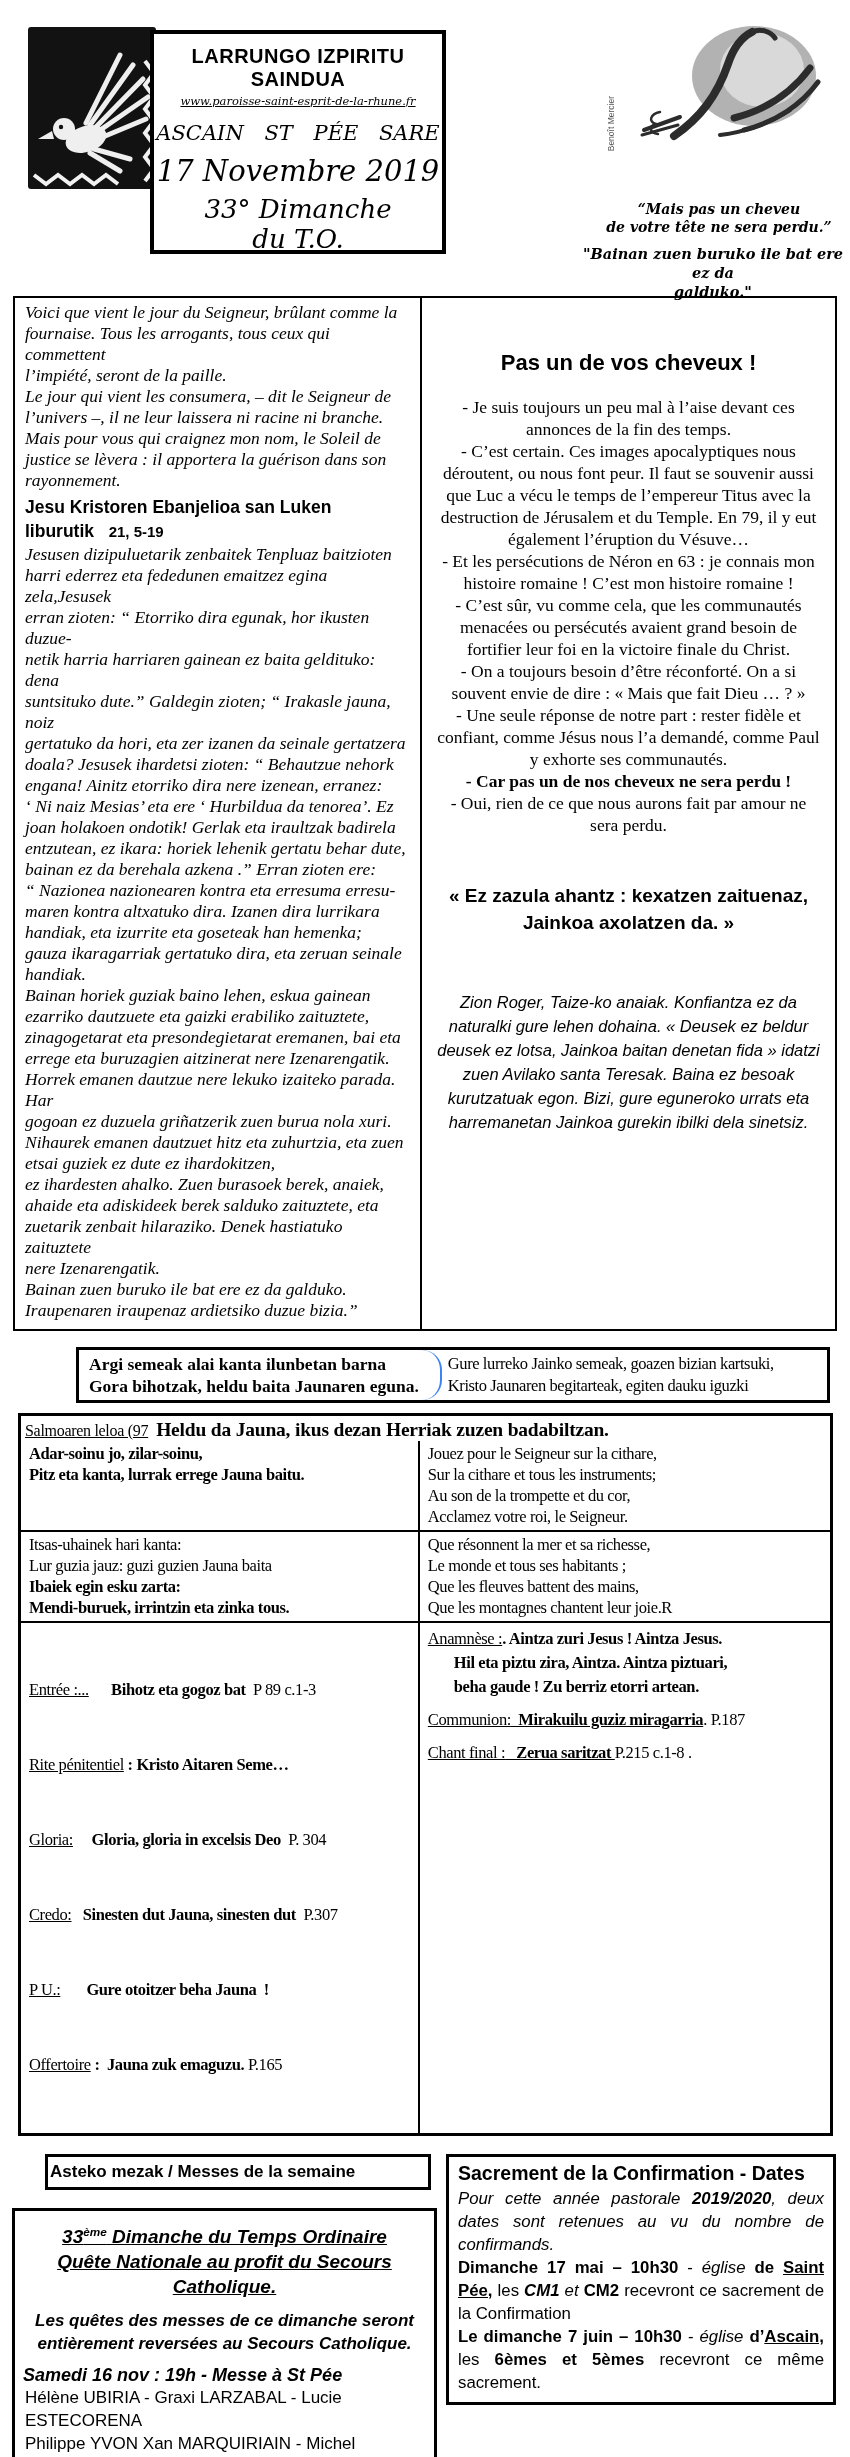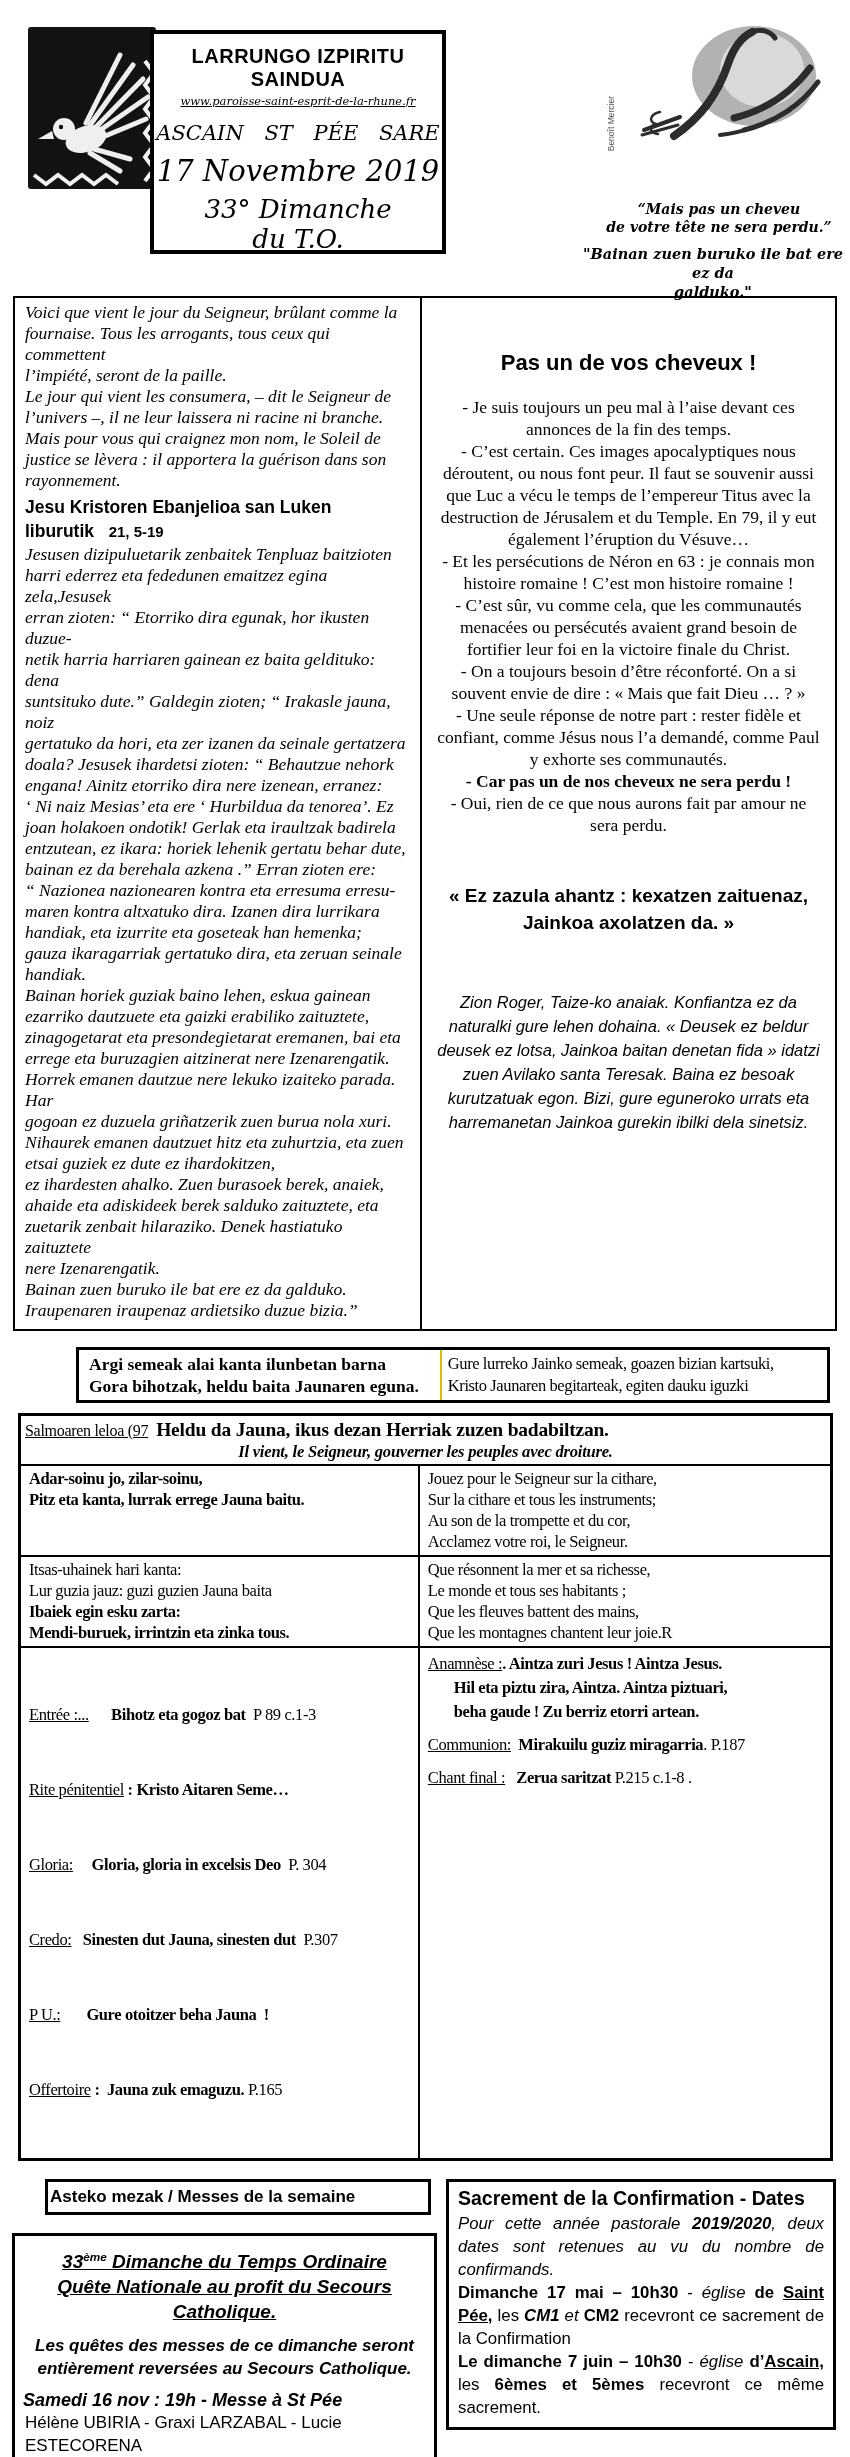--- a/index.html
+++ b/index.html
@@ -37,42 +37,42 @@
   .gospel-ref { font-size: 15px; }
   .col-commentary { flex: 1; padding: 24px 12px; text-align: center; }
   .commentary-title { font-family: "Liberation Sans", sans-serif; font-weight: bold; font-size: 22px; margin: 28px 0 20px; }
   .dialogue { font-size: 17.5px; line-height: 22px; }
   .dialogue-bold { font-weight: bold; font-size: 17.5px; line-height: 22px; }
   .basque-quote { font-family: "Liberation Sans", sans-serif; font-weight: bold; font-size: 19px; line-height: 27px; margin-top: 46px; }
   .zion { font-family: "Liberation Sans", sans-serif; font-style: italic; font-size: 16.5px; line-height: 24px; margin-top: 54px; }
 
   
   .refrain-box { margin: 16px 20px 0 76px; border: 3px solid #000; display: flex; }
-  .refrain-left { width: 48.5%; border-right: 2px solid #eab308; font-weight: bold; font-size: 17.5px; line-height: 22px; padding: 3px 6px 3px 10px; }
+  .refrain-left { width: 48.5%; border-right: 2px solid #3b82f6; font-weight: bold; font-size: 17.5px; line-height: 22px; padding: 3px 6px 3px 10px; border-radius: 20px; }
   .refrain-right { flex: 1; font-size: 16.5px; line-height: 22px; letter-spacing: -0.4px; padding: 3px 6px; }
 
   
   .psalm { margin: 10px 17px 0 18px; border: 3px solid #000; }
   .psalm-head { padding: 3px 4px 0; }
   .psalm-label { font-size: 16px; letter-spacing: -0.3px; text-decoration: underline; }
   .psalm-ref-eu { font-weight: bold; font-size: 19.5px; letter-spacing: -0.2px; }
   .psalm-ref-fr { text-align: center; font-weight: bold; font-style: italic; font-size: 16.5px; padding: 1px 0 2px; border-bottom: 2px solid #000; letter-spacing: -0.2px; }
   .psalm-row { display: flex; border-bottom: 2px solid #000; }
   .psalm-cell { font-size: 16.5px; line-height: 21px; letter-spacing: -0.4px; padding: 2px 6px 3px 8px; }
   .cl { width: 49.3%; border-right: 2px solid #000; }
   .cr { flex: 1; }
   .liturgy-row { display: flex; }
   .liturgy-cell { font-size: 16.5px; line-height: 25px; letter-spacing: -0.4px; padding: 4px 4px 6px 8px; }
   .lit-line .lab { text-decoration: underline; }
   .lit-line .val { font-weight: bold; }
   .anam { padding-left: 26px; text-indent: -26px; line-height: 24px; }
   .anam .val { font-weight: bold; }
   .comm-line { margin-top: 9px; line-height: 24px; }
   .comm-line .lab { text-decoration: underline; }
-  .comm-line .val { font-weight: bold; }
+  .comm-line .val { font-weight: bold; text-decoration: underline; }
 
   
   .bottom { display: flex; margin: 18px 14px 0 12px; gap: 9px; font-family: "Liberation Sans", sans-serif; }
   .bcol-left { width: 425px; }
   .bcol-right { flex: 1; }
   .bbox { border: 3px solid #000; margin-bottom: 9px; background: #fff; }
   .week-header { margin: 0 6px 18px 33px; text-align: left; font-weight: bold; font-size: 17px; padding: 5px 2px; }
   .box1 { text-align: center; padding: 8px 8px 6px; }
   .box-title { font-weight: bold; font-style: italic; font-size: 19px; line-height: 25px; }
   .box1-p { font-weight: bold; font-style: italic; font-size: 17px; line-height: 23px; margin-top: 10px; }
@@ -220,21 +220,20 @@
 Gora bihotzak, heldu baita Jaunaren eguna.</div>
     <div class="refrain-right pre">Gure lurreko Jainko semeak, goazen bizian kartsuki,
 Kristo Jaunaren begitarteak, egiten dauku iguzki</div>
   </div>
 
   <div class="psalm">
     <div class="psalm-head">
       <span class="psalm-label">Salmoaren leloa (97</span>&nbsp;
       <span class="psalm-ref-eu">Heldu da Jauna, ikus dezan Herriak zuzen badabiltzan.</span>
     </div>
-    <div class="psalm-ref-fr">Il vient, le Seigneur, gouverner les peuples avec droiture.</div>
 
     <div class="psalm-row">
       <div class="psalm-cell cl">
         <div class="pre b">Adar-soinu jo, zilar-soinu,
 Pitz eta kanta, lurrak errege Jauna baitu.</div>
       </div>
       <div class="psalm-cell cr pre">Jouez pour le Seigneur sur la cithare,
 Sur la cithare et tous les instruments;
 Au son de la trompette et du cor,
 Acclamez votre roi, le Seigneur.</div>

